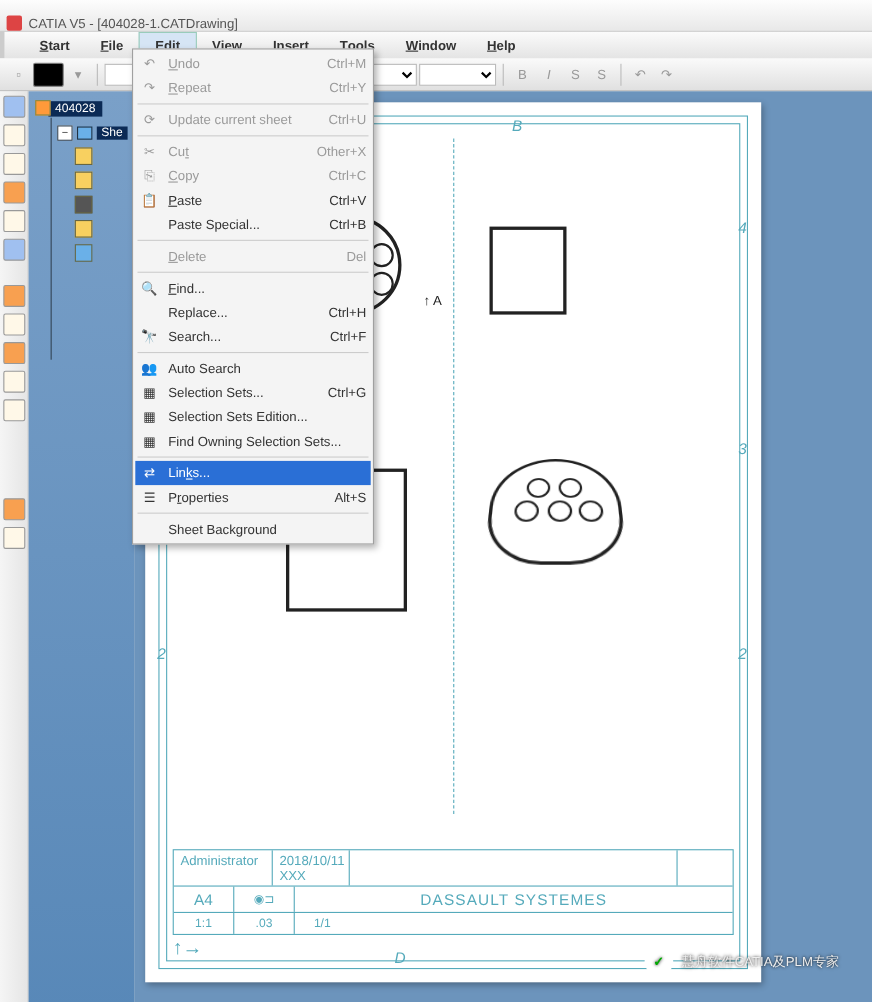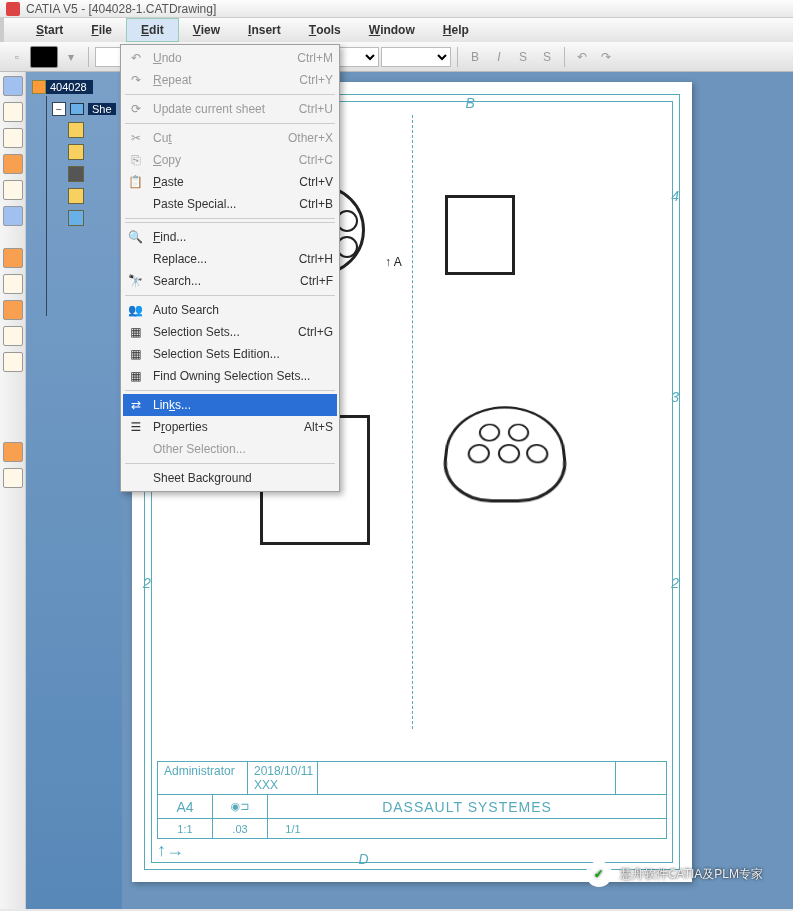--- a/index.html
+++ b/index.html
@@ -1,18 +1,18 @@
 <!DOCTYPE html>
 <html><head>
 <meta charset="utf-8">
 <style>
 * { margin: 0; padding: 0; box-sizing: border-box; font-family: "Segoe UI", Tahoma, sans-serif; font-size: 12px; }
 body { background: #e8e8e8; width: 793px; height: 911px; overflow: hidden; position: relative; }
 
-.titlebar { height: 18px; background: linear-gradient(to bottom, #fdfdfd, #e8e8e8); border-bottom: 1px solid #ccc; display: flex; align-items: center; padding-left: 6px; color: #555; }
+.titlebar { height: 29px; background: linear-gradient(to bottom, #fdfdfd, #e8e8e8); border-bottom: 1px solid #ccc; display: flex; align-items: flex-end; padding-left: 6px; color: #555; }
 .titlebar .icon { width: 14px; height: 14px; background: #d44; margin-right: 6px; border-radius: 2px; }
 
 .menubar { height: 24px; background: linear-gradient(to bottom, #fbfbfb, #e4e4e4); display: flex; align-items: stretch; padding-left: 18px; border-left: 4px solid #ccc; font-weight: bold; }
 .menubar .menu-item { padding: 0 14px; display: flex; align-items: center; cursor: default; color: #333; }
 .menubar .menu-item.active { background: #d6e5f5; border: 1px solid #9cb; }
 .menubar .menu-item u { text-decoration: underline; }
 
 .toolbar { height: 30px; background: linear-gradient(to bottom, #fafafa, #e0e0e0); display: flex; align-items: center; padding-left: 6px; border-bottom: 1px solid #bbb; gap: 2px; }
 .toolbar .sep { width: 1px; height: 20px; background: #bbb; margin: 0 4px; }
 .toolbar .tbtn { width: 22px; height: 22px; border: 1px solid transparent; border-radius: 2px; display: inline-flex; align-items: center; justify-content: center; color: #999; }
@@ -269,20 +269,25 @@
       <span class="mi-icon">📋</span>
       <span class="mi-label"><u>P</u>aste</span>
       <span class="mi-accel">Ctrl+V</span>
     </div>
   <div class="dd-item">
       <span class="mi-icon"></span>
       <span class="mi-label">Paste Special...</span>
       <span class="mi-accel">Ctrl+B</span>
     </div>
   <div class="dd-sep"></div>
+  <div class="dd-item disabled">
+      <span class="mi-icon"></span>
+      <span class="mi-label"><u>D</u>elete</span>
+      <span class="mi-accel">Del</span>
+    </div>
   <div class="dd-sep"></div>
   <div class="dd-item">
       <span class="mi-icon">🔍</span>
       <span class="mi-label"><u>F</u>ind...</span>
     </div>
   <div class="dd-item">
       <span class="mi-icon"></span>
       <span class="mi-label">Replace...</span>
       <span class="mi-accel">Ctrl+H</span>
     </div>
@@ -312,24 +317,20 @@
   <div class="dd-sep"></div>
   <div class="dd-item selected">
       <span class="mi-icon">⇄</span>
       <span class="mi-label">Lin<u>k</u>s...</span>
     </div>
   <div class="dd-item">
       <span class="mi-icon">☰</span>
       <span class="mi-label">P<u>r</u>operties</span>
       <span class="mi-accel">Alt+S</span>
     </div>
-  <div class="dd-item disabled">
-      <span class="mi-icon"></span>
-      <span class="mi-label">Other Selection...</span>
-    </div>
   <div class="dd-sep"></div>
   <div class="dd-item">
       <span class="mi-icon"></span>
       <span class="mi-label">Sheet Background</span>
     </div>
 </div>
 
 <div class="watermark">
   <span class="wm-icon">✓</span>
   <span>慧舟软件CATIA及PLM专家</span>

